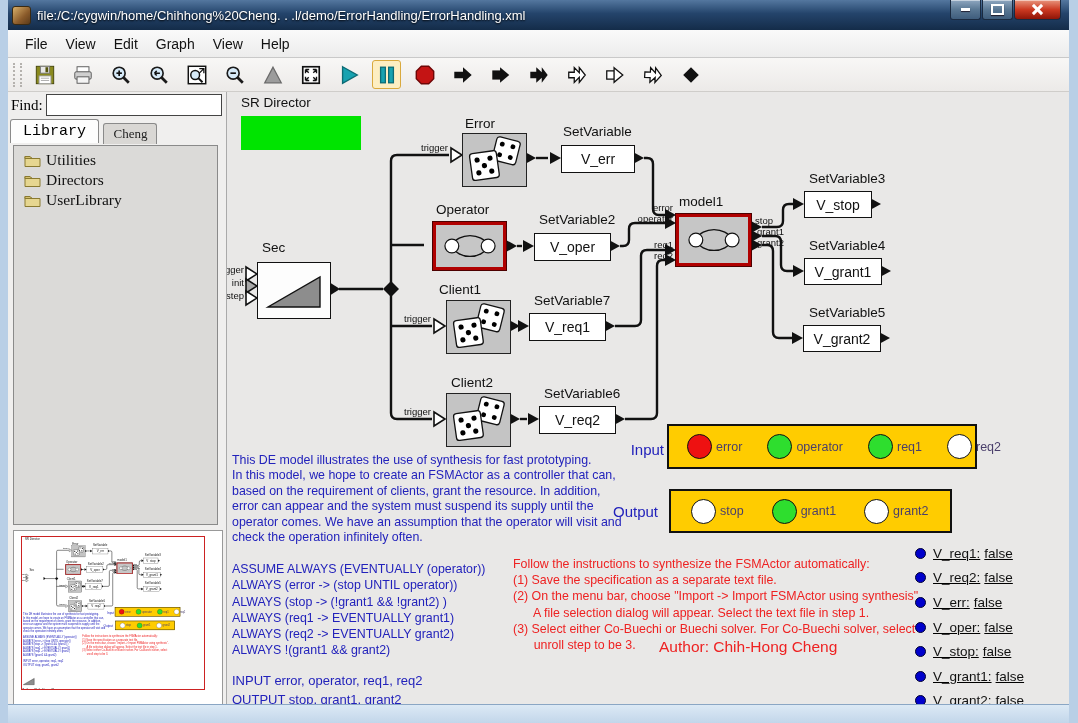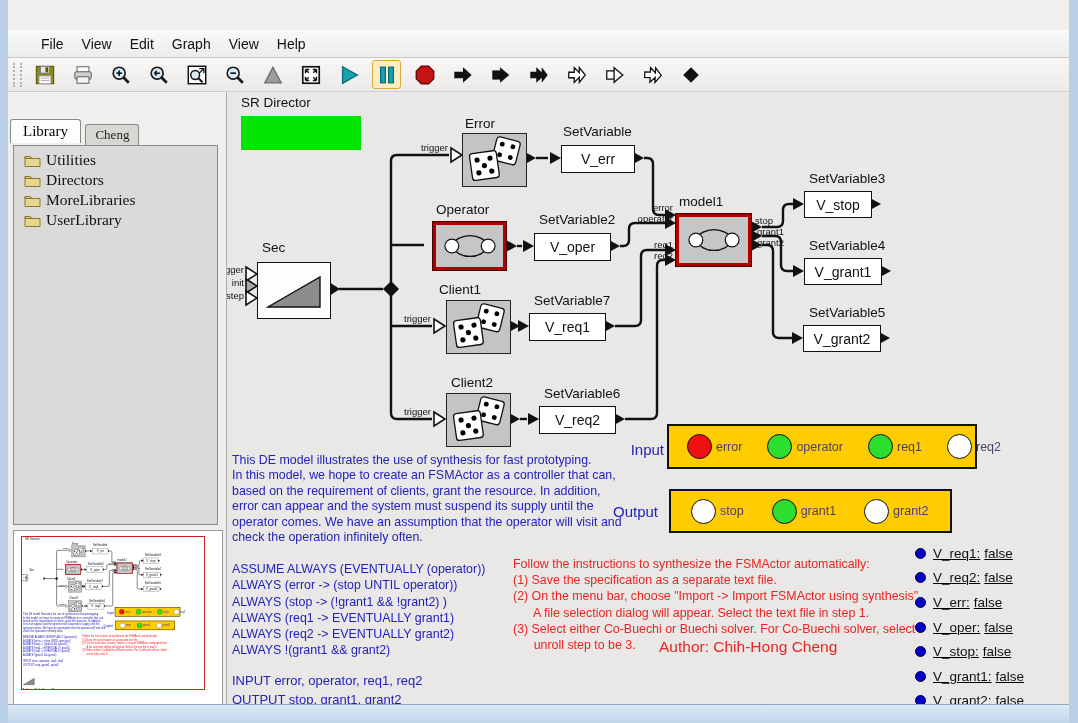--- a/index.html
+++ b/index.html
@@ -16,36 +16,36 @@
     background:linear-gradient(#8fa7c0,#5a7894 50%,#3f5d7c);box-shadow:inset 0 1px 0 rgba(255,255,255,.5);}
   .capbtn.min,.capbtn.max{width:29px;border-radius:0 0 3px 3px;margin-right:1px;}
   .capbtn.close{width:45px;background:linear-gradient(#e8967e,#cc3a22 50%,#8e1508);border-radius:0 0 4px 4px;}
   .glyph-min{width:9px;height:3px;background:#fff;box-shadow:0 1px 1px #223;}
   .glyph-max{width:9px;height:7px;border:2px solid #fff;box-shadow:0 1px 1px #223;}
   .glyph-close{position:relative;width:11px;height:11px;}
   .glyph-close::before,.glyph-close::after{content:"";position:absolute;left:4px;top:-1px;width:3px;height:13px;background:#fff;}
   .glyph-close::before{transform:rotate(45deg);} .glyph-close::after{transform:rotate(-45deg);}
   
   #menubar{position:absolute;left:0;top:30px;right:0;height:27px;background:linear-gradient(#fafafa,#ececec);
-    border-bottom:1px solid #c9c9c9;display:flex;align-items:center;padding-left:24px;z-index:40;}
+    border-bottom:1px solid #c9c9c9;display:flex;align-items:center;padding-left:8px;z-index:40;}
   .menu-item{font-size:14px;color:#111;padding:3px 9px;cursor:default;}
   
   #toolbar{position:absolute;left:0;top:58px;right:0;height:33px;background:linear-gradient(#f8f7f6,#eceae8);
     border-bottom:1px solid #cfcdca;display:flex;align-items:center;z-index:40;}
   #tb-grip{width:5px;height:24px;margin:0 8px 0 5px;border-left:2px dotted #b5b2ae;border-right:2px dotted #b5b2ae;}
   .tbtn{width:27px;height:27px;margin-right:9px;display:flex;align-items:center;justify-content:center;border:1px solid transparent;border-radius:3px;}
   .tbtn.active{background:#fdeec2;border:1.5px solid #d9a93e;}
   .tbtn svg{width:22px;height:22px;}
   
   #find-row{position:absolute;left:0;top:91px;width:217px;height:28px;background:#efeeed;display:flex;align-items:center;z-index:30;}
   #find-label{font-family:"Liberation Serif",serif;font-size:15px;margin:0 3px 0 3px;}
   #find-input{width:168px;height:20px;border:1px solid #444;background:#fff;font-size:13px;padding:0 3px;}
   #tab-row{position:absolute;left:2px;top:119px;width:215px;height:26px;z-index:30;}
   .tab{display:inline-block;font-family:"Liberation Serif",serif;border:1px solid #8a8a8a;border-bottom:none;padding:3px 12px;border-radius:3px 3px 0 0;}
-  .tab.on{background:#fdfdfd;font-size:15px;position:relative;top:0;}
+  .tab.on{background:#fdfdfd;font-size:15px;position:relative;top:0;font-family:Liberation Mono, monospace;}
   .tab.off{background:#d9d7d4;font-size:13px;position:relative;top:3px;padding:2px 9px;color:#222;}
   #tree-panel{position:absolute;left:5px;top:145px;width:205px;height:380px;background:#dbdad8;
     border:1px solid #8a8a8a;z-index:25;padding-top:4px;box-sizing:border-box;}
   .tree-item{display:flex;align-items:center;font-family:"Liberation Serif",serif;font-size:15.5px;color:#111;
     padding:1px 0 1px 10px;height:18px;}
   .tree-item svg{margin-right:5px;}
   
   #nav-panel{position:absolute;left:5px;top:530px;width:208px;height:173px;background:#fff;border:1px solid #999;z-index:25;}
   #minimap{position:absolute;left:7px;top:5px;width:182px;height:152px;border:1px solid #cc2222;overflow:hidden;}
   #minimap-content{position:absolute;left:0;top:0;}
@@ -77,20 +77,35 @@
   .var-text .vn{margin-right:4px;}
   #bottom-strip{position:absolute;left:0;bottom:0;width:100%;height:18px;background:linear-gradient(#dce9f5,#c2d6ea);
     border-top:1px solid #8aa6c4;z-index:45;}
   svg text{font-family:"Liberation Sans",sans-serif;}
 </style>
 </head>
 <body>
 
 <div id="win">
 
+  <div id="titlebar">
+    <div id="app-icon"></div>
+    <div id="title-text">file:/C:/cygwin/home/Chihhong%20Cheng. . .l/demo/ErrorHandling/ErrorHandling.xml</div>
+    <div id="caption">
+      <div class="capbtn min">
+          <div class="glyph-min"></div>
+        </div>
+      <div class="capbtn max">
+          <div class="glyph-max"></div>
+        </div>
+      <div class="capbtn close">
+          <div class="glyph-close"></div>
+        </div>
+    </div>
+  </div>
 
   <div id="menubar">
       <div class="menu-item">File</div>
       <div class="menu-item">View</div>
       <div class="menu-item">Edit</div>
       <div class="menu-item">Graph</div>
       <div class="menu-item">View</div>
       <div class="menu-item">Help</div>
     </div>
 
@@ -202,47 +217,44 @@
           <polygon points="3,9 9,9 9,4 14.5,9.5 14.5,4 21,12 14.5,20 14.5,14.5 9,20 9,15 3,15" fill="#fff" stroke="#111" stroke-width="1.4" transform="rotate(3 12 12)"></polygon>
         </svg>
       </div>
       <div class="tbtn">
         <svg viewBox="0 0 24 24">
           <polygon points="12,3.5 20.5,12 12,20.5 3.5,12" fill="#111"></polygon>
         </svg>
       </div>
     </div>
 
+  <div id="find-row">
+    <span id="find-label">Find:</span>
+    <input id="find-input" value="" style="">
+  </div>
 
   <div id="tab-row">
     <span class="tab on">Library</span>
     <span class="tab off">Cheng</span>
   </div>
 
   <div id="tree-panel">
       <div class="tree-item">
         <svg width="17" height="14" viewBox="0 0 17 14">
           <path d="M1,3.5 h5 l2,2 h8 v8 h-15 z" fill="#e6d690" stroke="#8a7a30"></path>
           <path d="M1,3.5 h5 l2,2 h-7 z" fill="#d4c070" stroke="#8a7a30"></path>
         </svg>
         <span>Utilities</span>
       </div>
       <div class="tree-item">
         <svg width="17" height="14" viewBox="0 0 17 14">
           <path d="M1,3.5 h5 l2,2 h8 v8 h-15 z" fill="#e6d690" stroke="#8a7a30"></path>
           <path d="M1,3.5 h5 l2,2 h-7 z" fill="#d4c070" stroke="#8a7a30"></path>
         </svg>
         <span>Directors</span>
-      </div>
-      <div class="tree-item">
-        <svg width="17" height="14" viewBox="0 0 17 14">
-          <path d="M1,3.5 h5 l2,2 h8 v8 h-15 z" fill="#e6d690" stroke="#8a7a30"></path>
-          <path d="M1,3.5 h5 l2,2 h-7 z" fill="#d4c070" stroke="#8a7a30"></path>
-        </svg>
-        <span>MoreLibraries</span>
       </div>
       <div class="tree-item">
         <svg width="17" height="14" viewBox="0 0 17 14">
           <path d="M1,3.5 h5 l2,2 h8 v8 h-15 z" fill="#e6d690" stroke="#8a7a30"></path>
           <path d="M1,3.5 h5 l2,2 h-7 z" fill="#d4c070" stroke="#8a7a30"></path>
         </svg>
         <span>UserLibrary</span>
       </div>
     </div>
 

